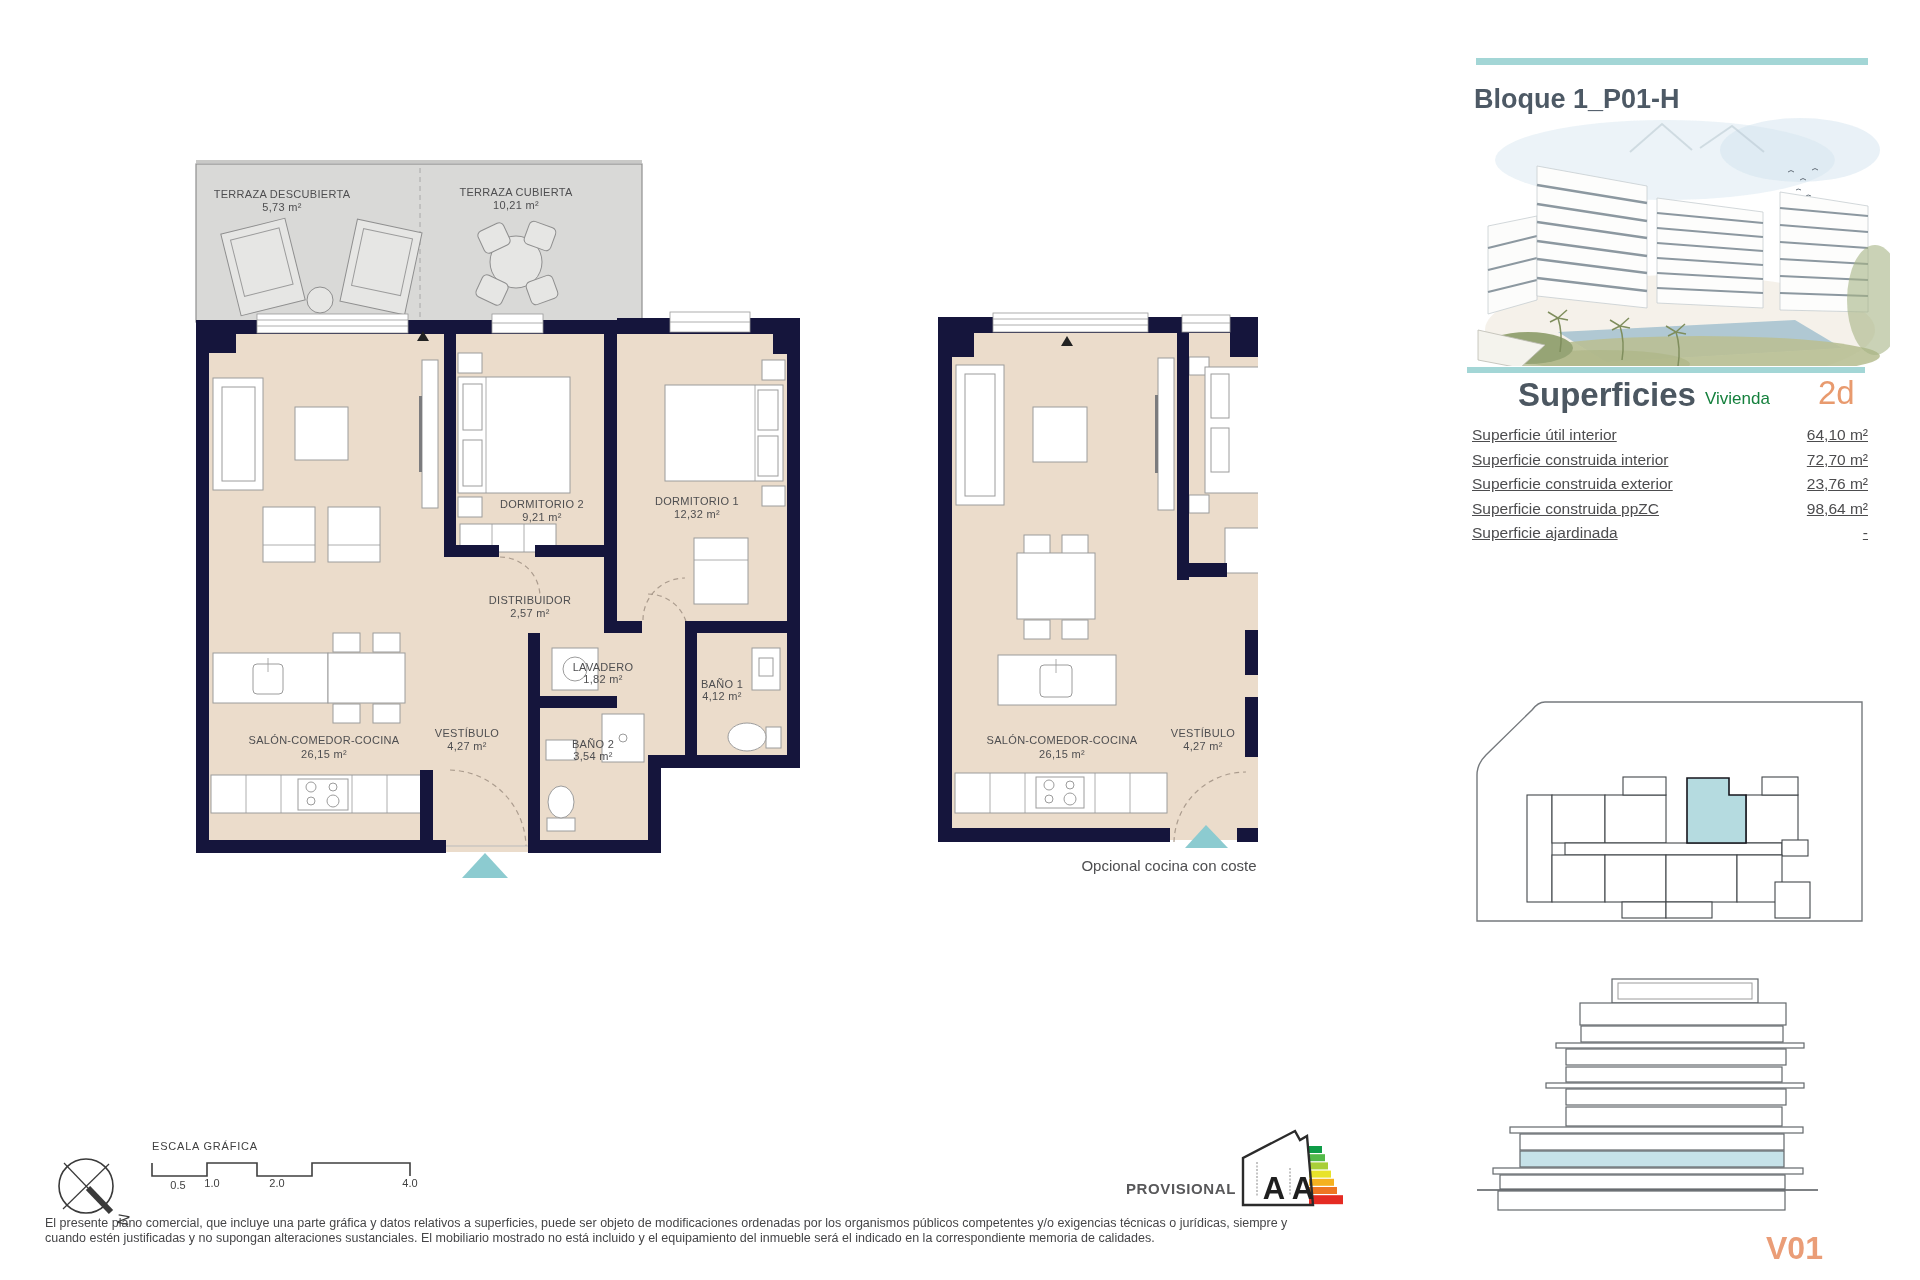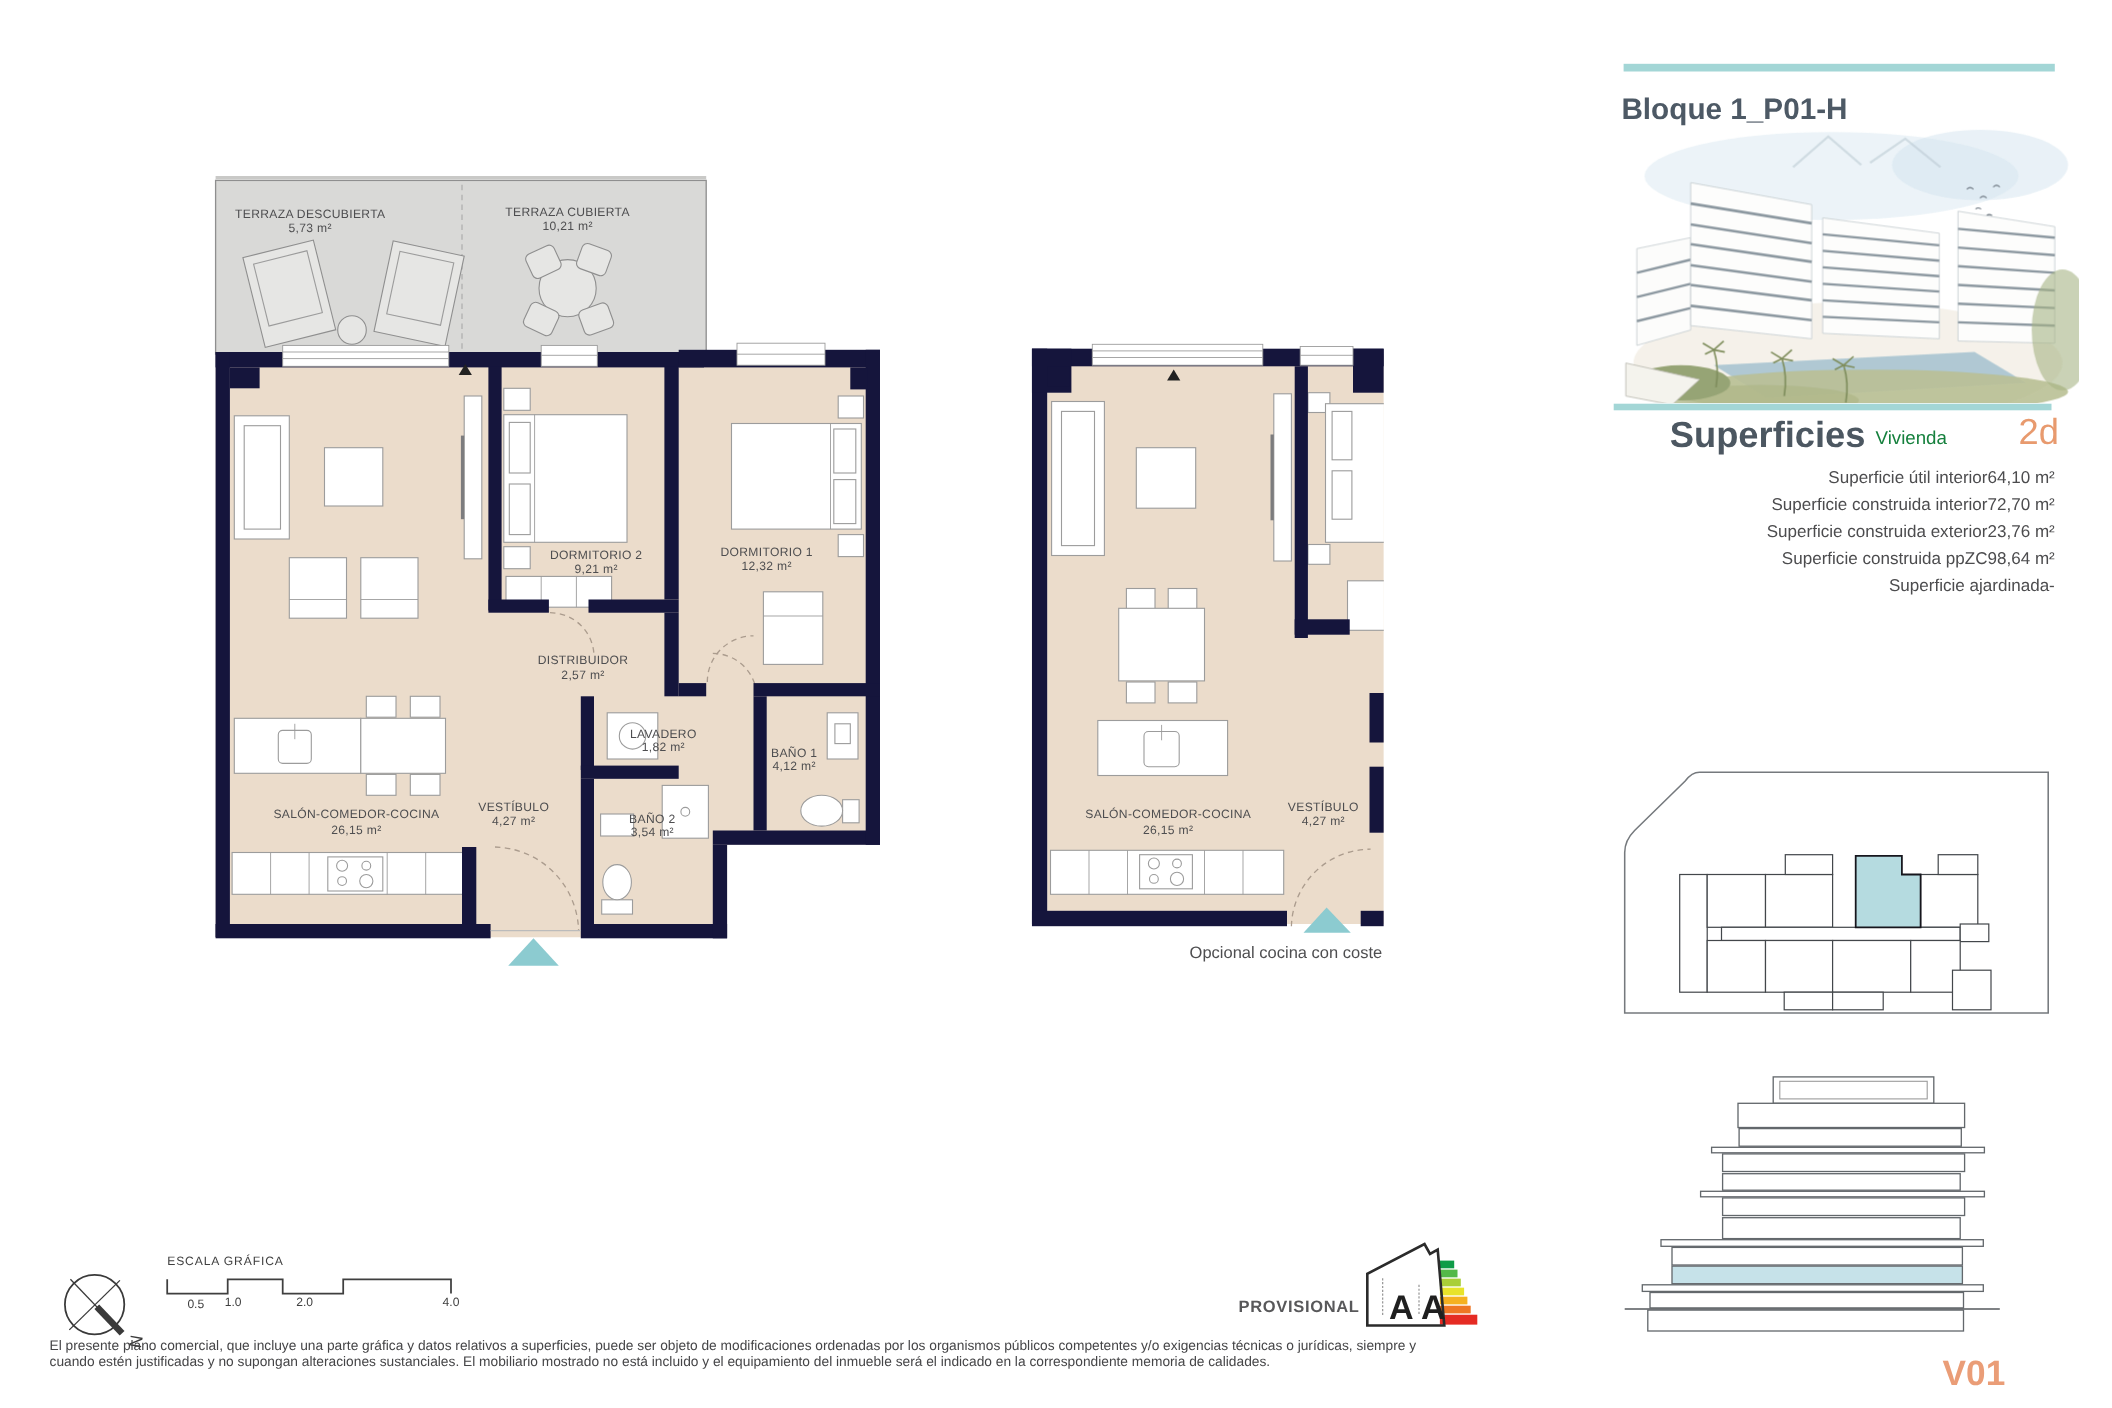--- a/index.html
+++ b/index.html
@@ -14,22 +14,22 @@
   .tfurn{fill:#e6e6e4;stroke:#8f8f8f;stroke-width:1;}
   .win{fill:#ffffff;stroke:#9a9a9a;stroke-width:0.8;}
   .winln{stroke:#9a9a9a;stroke-width:0.8;}
   .arc{fill:none;stroke:#ab9c8e;stroke-width:1.2;stroke-dasharray:5 4;}
   .lbl{font-size:11px;fill:#4e4e50;text-anchor:middle;letter-spacing:.3px;}
   .tealbar{background:#a3d6d6;}
   .bloque-title{font-size:27px;font-weight:bold;color:#4d5965;}
   .sup-title{font-size:33px;font-weight:bold;color:#4c5761;margin-left:46px;}
   .sup-viv{font-size:17px;color:#15803d;}
   .sup-code{font-size:33px;color:#e89a6e;}
-  .sup-row{display:flex;justify-content:flex-end;height:24.5px;
-           font-size:15.5px;color:#4c4c4e;}
+  .sup-row{display:flex;justify-content:space-between;height:24.5px;
+           font-size:15.5px;color:#4c4c4e;text-decoration:underline;}
   .prov{font-size:15px;font-weight:bold;color:#58585a;letter-spacing:.6px;}
   .disc{font-size:12.5px;color:#454547;white-space:nowrap;line-height:15px;}
   .v01{font-size:32px;font-weight:bold;color:#ea9d77;text-align:center;}
   .unit{fill:#ffffff;stroke:#43474b;stroke-width:1.1;}
   .flr{fill:#ffffff;stroke:#63686c;stroke-width:1.2;}
 </style>
 </head>
 <body>
 
 <div class="page">
@@ -367,21 +367,21 @@
       <path d="M1622,360 q3,-18 -2,-34 l-10,-6 m10,6 l9,-8 m-9,8 l-8,4 m8,-4 l10,2" stroke="#74844f" stroke-width="1.5" fill="none"></path>
       <path d="M1678,366 q3,-18 -2,-34 l-10,-6 m10,6 l9,-8 m-9,8 l-8,4 m8,-4 l10,2" stroke="#74844f" stroke-width="1.5" fill="none"></path>
       <polygon points="1478,330 1545,345 1520,368 1478,360" fill="#f4f2ec" stroke="#b5b5ab" stroke-width="0.8"></polygon>
     </g>
   </svg>
 
   <div class="abs tealbar" style="left:1467px;top:367px;width:398px;height:6px"></div>
   <div class="abs" style="left:1467px;top:376px;width:400px;height:38px">
     <span class="sup-title abs" style="left:5px;top:0">Superficies</span>
     <span class="sup-viv abs" style="left:238px;top:13px">Vivienda</span>
-    <span class="sup-code abs" style="left:368px;top:-2px">2d</span>
+    <span class="sup-code abs" style="left:351px;top:-2px">2d</span>
   </div>
   <div class="abs" style="left:1472px;top:426px;width:396px">
     <div class="sup-row">
       <span>Superficie útil interior</span>
       <span>64,10 m²</span>
     </div>
     <div class="sup-row">
       <span>Superficie construida interior</span>
       <span>72,70 m²</span>
     </div>

